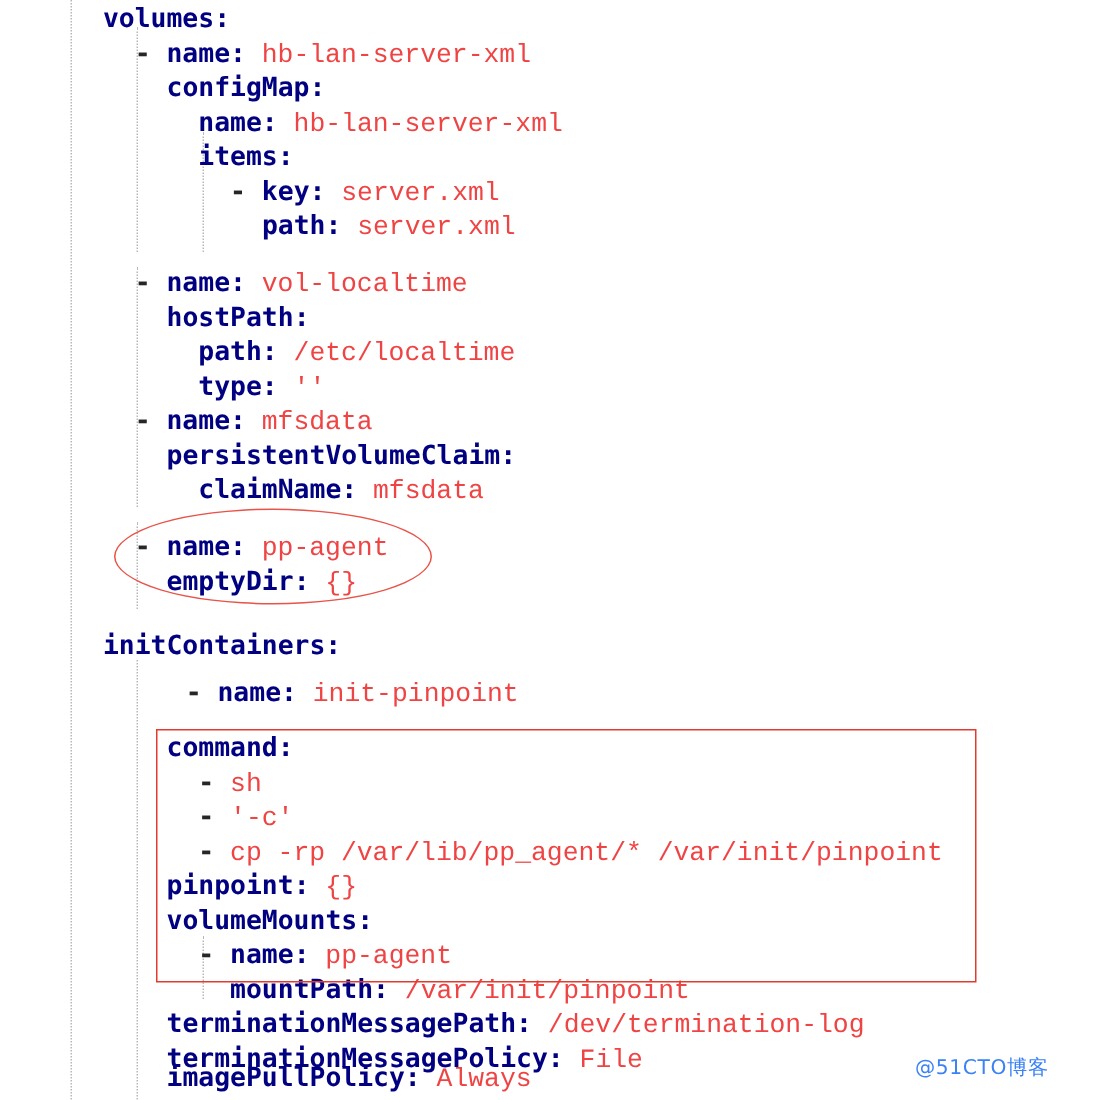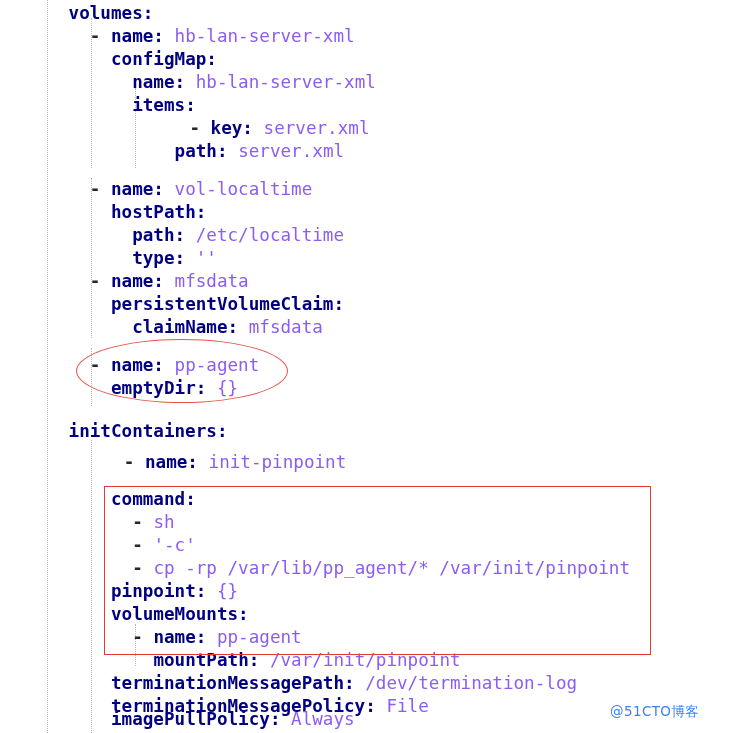--- a/index.html
+++ b/index.html
@@ -57,22 +57,23 @@
   }
   .p {
     color: #000080;
     font-weight: bold;
   }
   .d {
     color: #262626;
     font-weight: bold;
   }
   .v {
-    color: #8b5cf6;
+    color: #ef4444;
     font-weight: normal;
+    font-family: Liberation Mono, monospace;
   }
 
   
   #annotations {
     position: absolute;
     left: 0;
     top: 0;
     width: 731px;
     height: 733px;
     z-index: 5;
@@ -115,21 +116,21 @@
       <div class="guide" style="left: 91px; top: 440px; height: 293px;"></div>
       <div class="guide" style="left: 135px; top: 624px; height: 42px;"></div>
     </div>
 
   <div id="code">
       <div class="line" style="top: 2px; left: 68.6px;"><span class="k">volumes</span><span class="p">:</span></div>
       <div class="line" style="top: 25px; left: 89.8px;"><span class="d">- </span><span class="k">name</span><span class="p">:</span><span class="v"> hb-lan-server-xml</span></div>
       <div class="line" style="top: 48px; left: 111px;"><span class="k">configMap</span><span class="p">:</span></div>
       <div class="line" style="top: 71px; left: 132.2px;"><span class="k">name</span><span class="p">:</span><span class="v"> hb-lan-server-xml</span></div>
       <div class="line" style="top: 94px; left: 132.2px;"><span class="k">items</span><span class="p">:</span></div>
-      <div class="line" style="top: 117px; left: 153.4px; margin-left: 36px;"><span class="d">- </span><span class="k">key</span><span class="p">:</span><span class="v"> server.xml</span></div>
+      <div class="line" style="top: 117px; left: 153.4px;"><span class="d">- </span><span class="k">key</span><span class="p">:</span><span class="v"> server.xml</span></div>
       <div class="line" style="top: 140px; left: 174.6px;"><span class="k">path</span><span class="p">:</span><span class="v"> server.xml</span></div>
       <div class="line" style="top: 178px; left: 89.8px;"><span class="d">- </span><span class="k">name</span><span class="p">:</span><span class="v"> vol-localtime</span></div>
       <div class="line" style="top: 201px; left: 111px;"><span class="k">hostPath</span><span class="p">:</span></div>
       <div class="line" style="top: 224px; left: 132.2px;"><span class="k">path</span><span class="p">:</span><span class="v"> /etc/localtime</span></div>
       <div class="line" style="top: 247px; left: 132.2px;"><span class="k">type</span><span class="p">:</span><span class="v"> ''</span></div>
       <div class="line" style="top: 270px; left: 89.8px;"><span class="d">- </span><span class="k">name</span><span class="p">:</span><span class="v"> mfsdata</span></div>
       <div class="line" style="top: 293px; left: 111px;"><span class="k">persistentVolumeClaim</span><span class="p">:</span></div>
       <div class="line" style="top: 316px; left: 132.2px;"><span class="k">claimName</span><span class="p">:</span><span class="v"> mfsdata</span></div>
       <div class="line" style="top: 354px; left: 89.8px;"><span class="d">- </span><span class="k">name</span><span class="p">:</span><span class="v"> pp-agent</span></div>
       <div class="line" style="top: 377px; left: 111px;"><span class="k">emptyDir</span><span class="p">:</span><span class="v"> {}</span></div>

